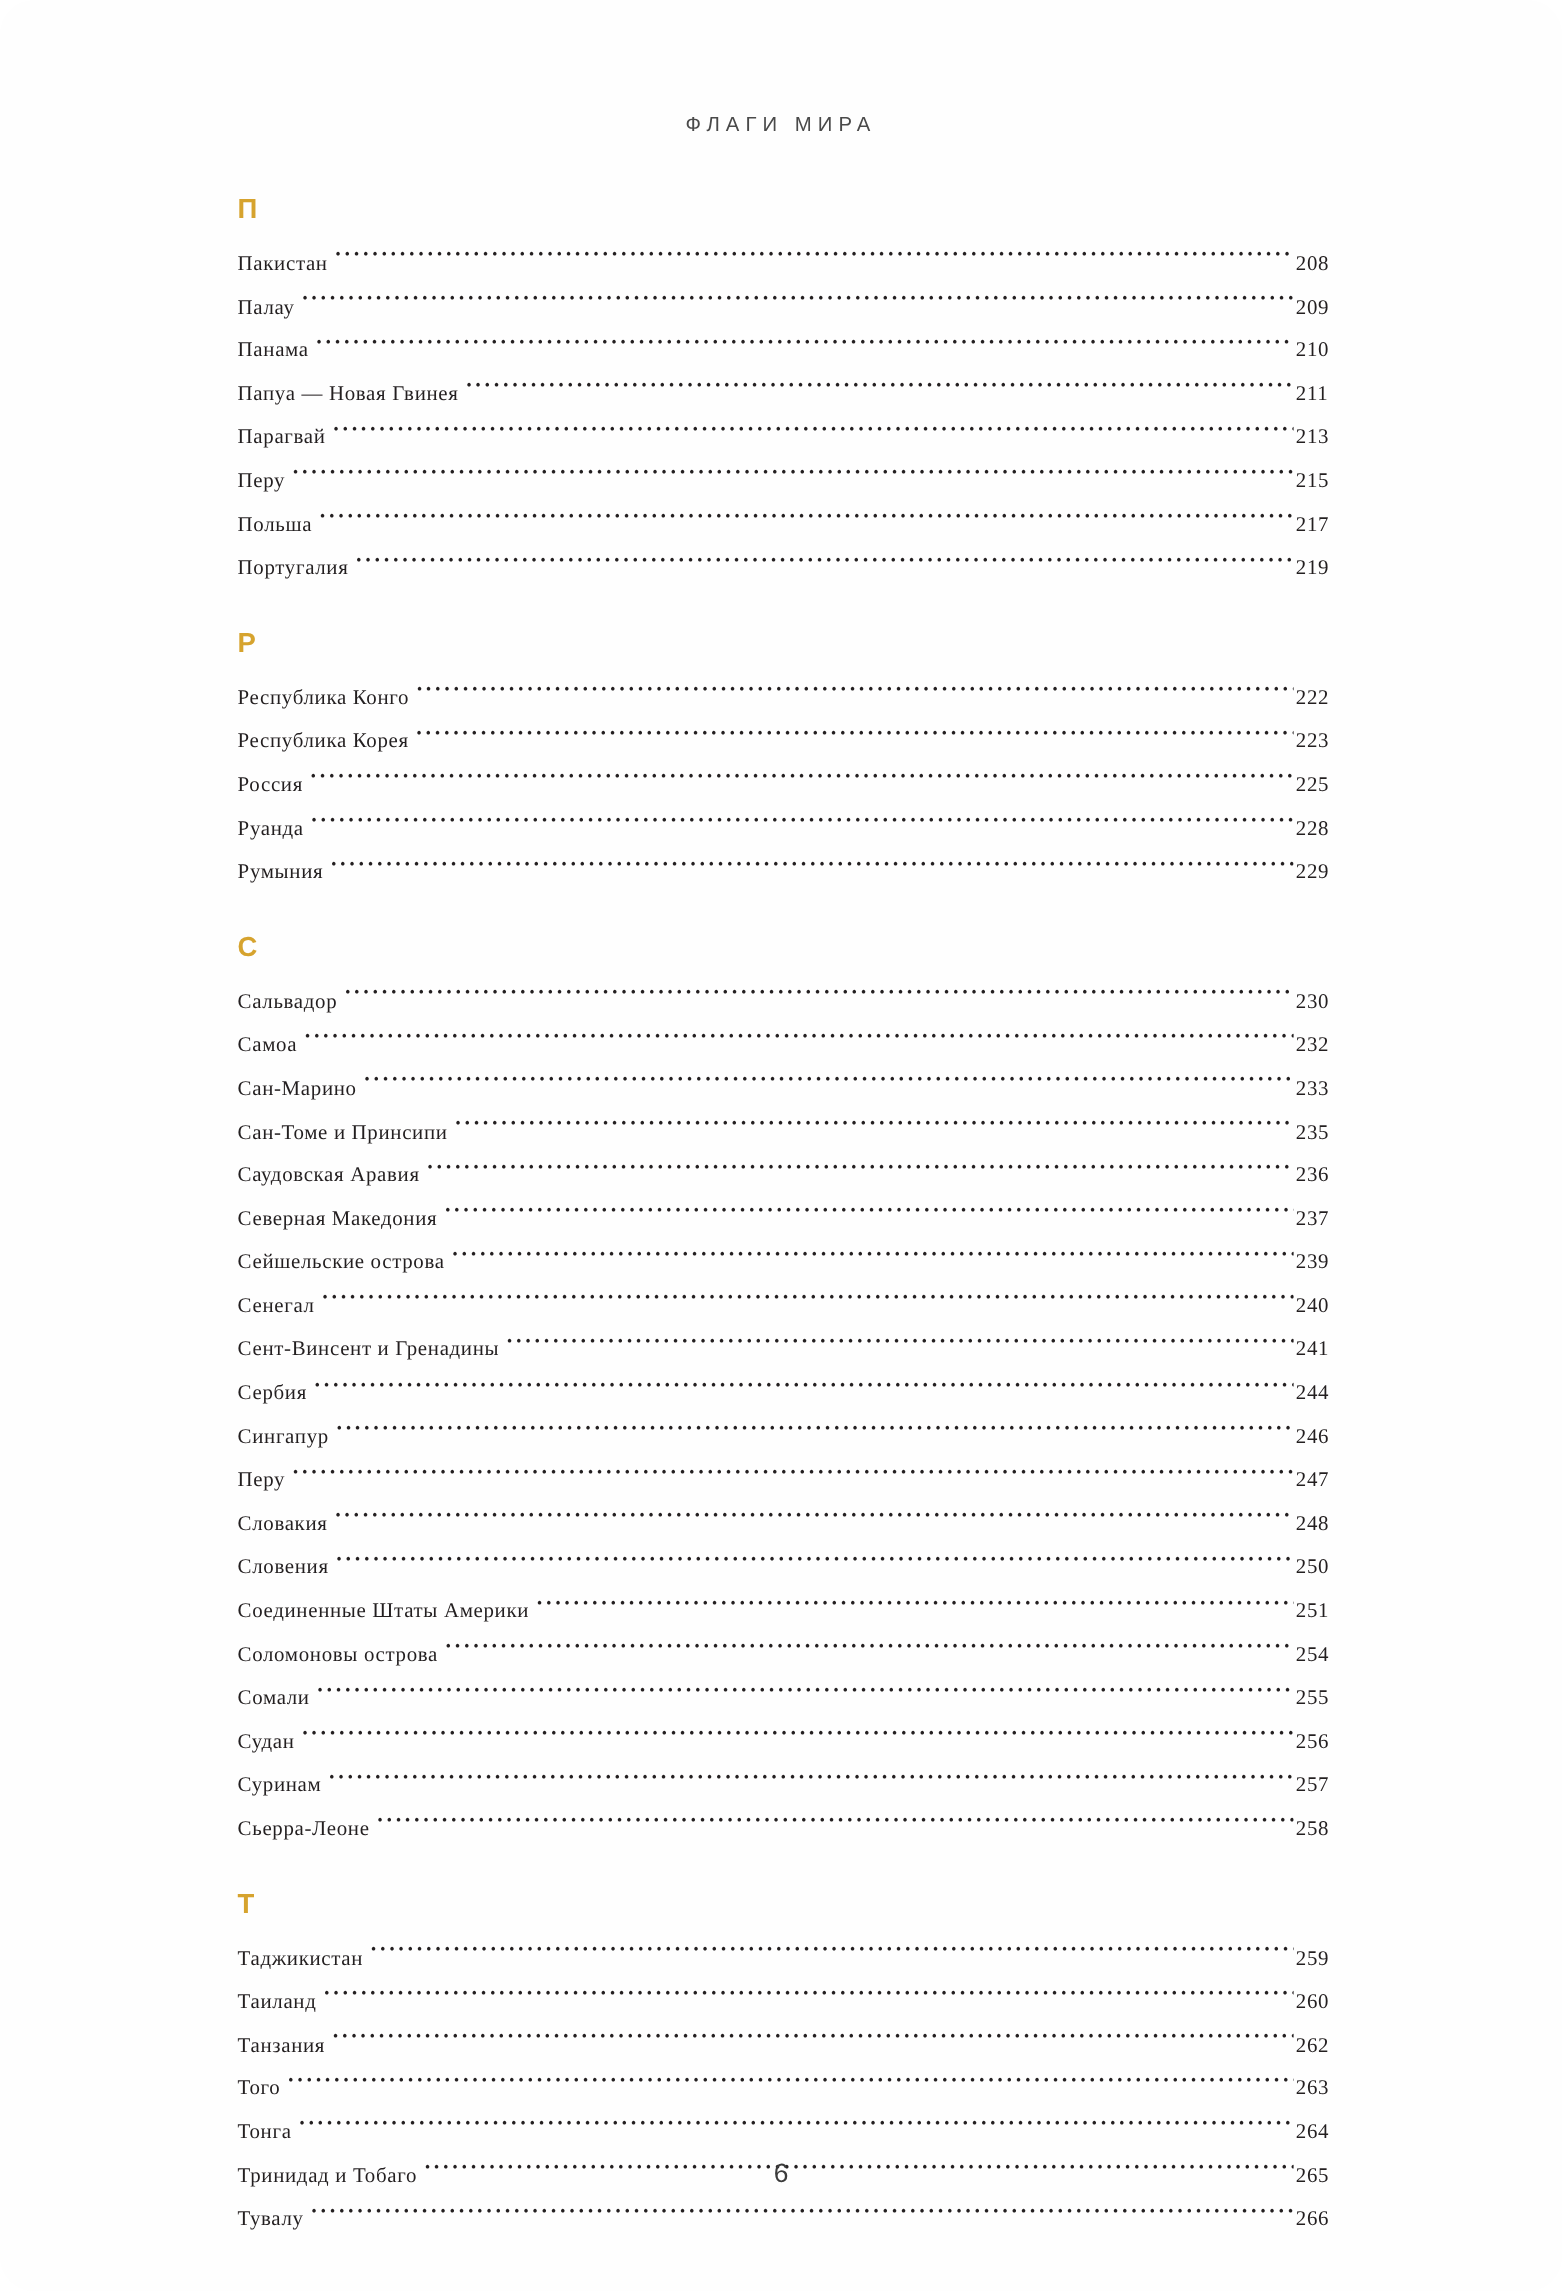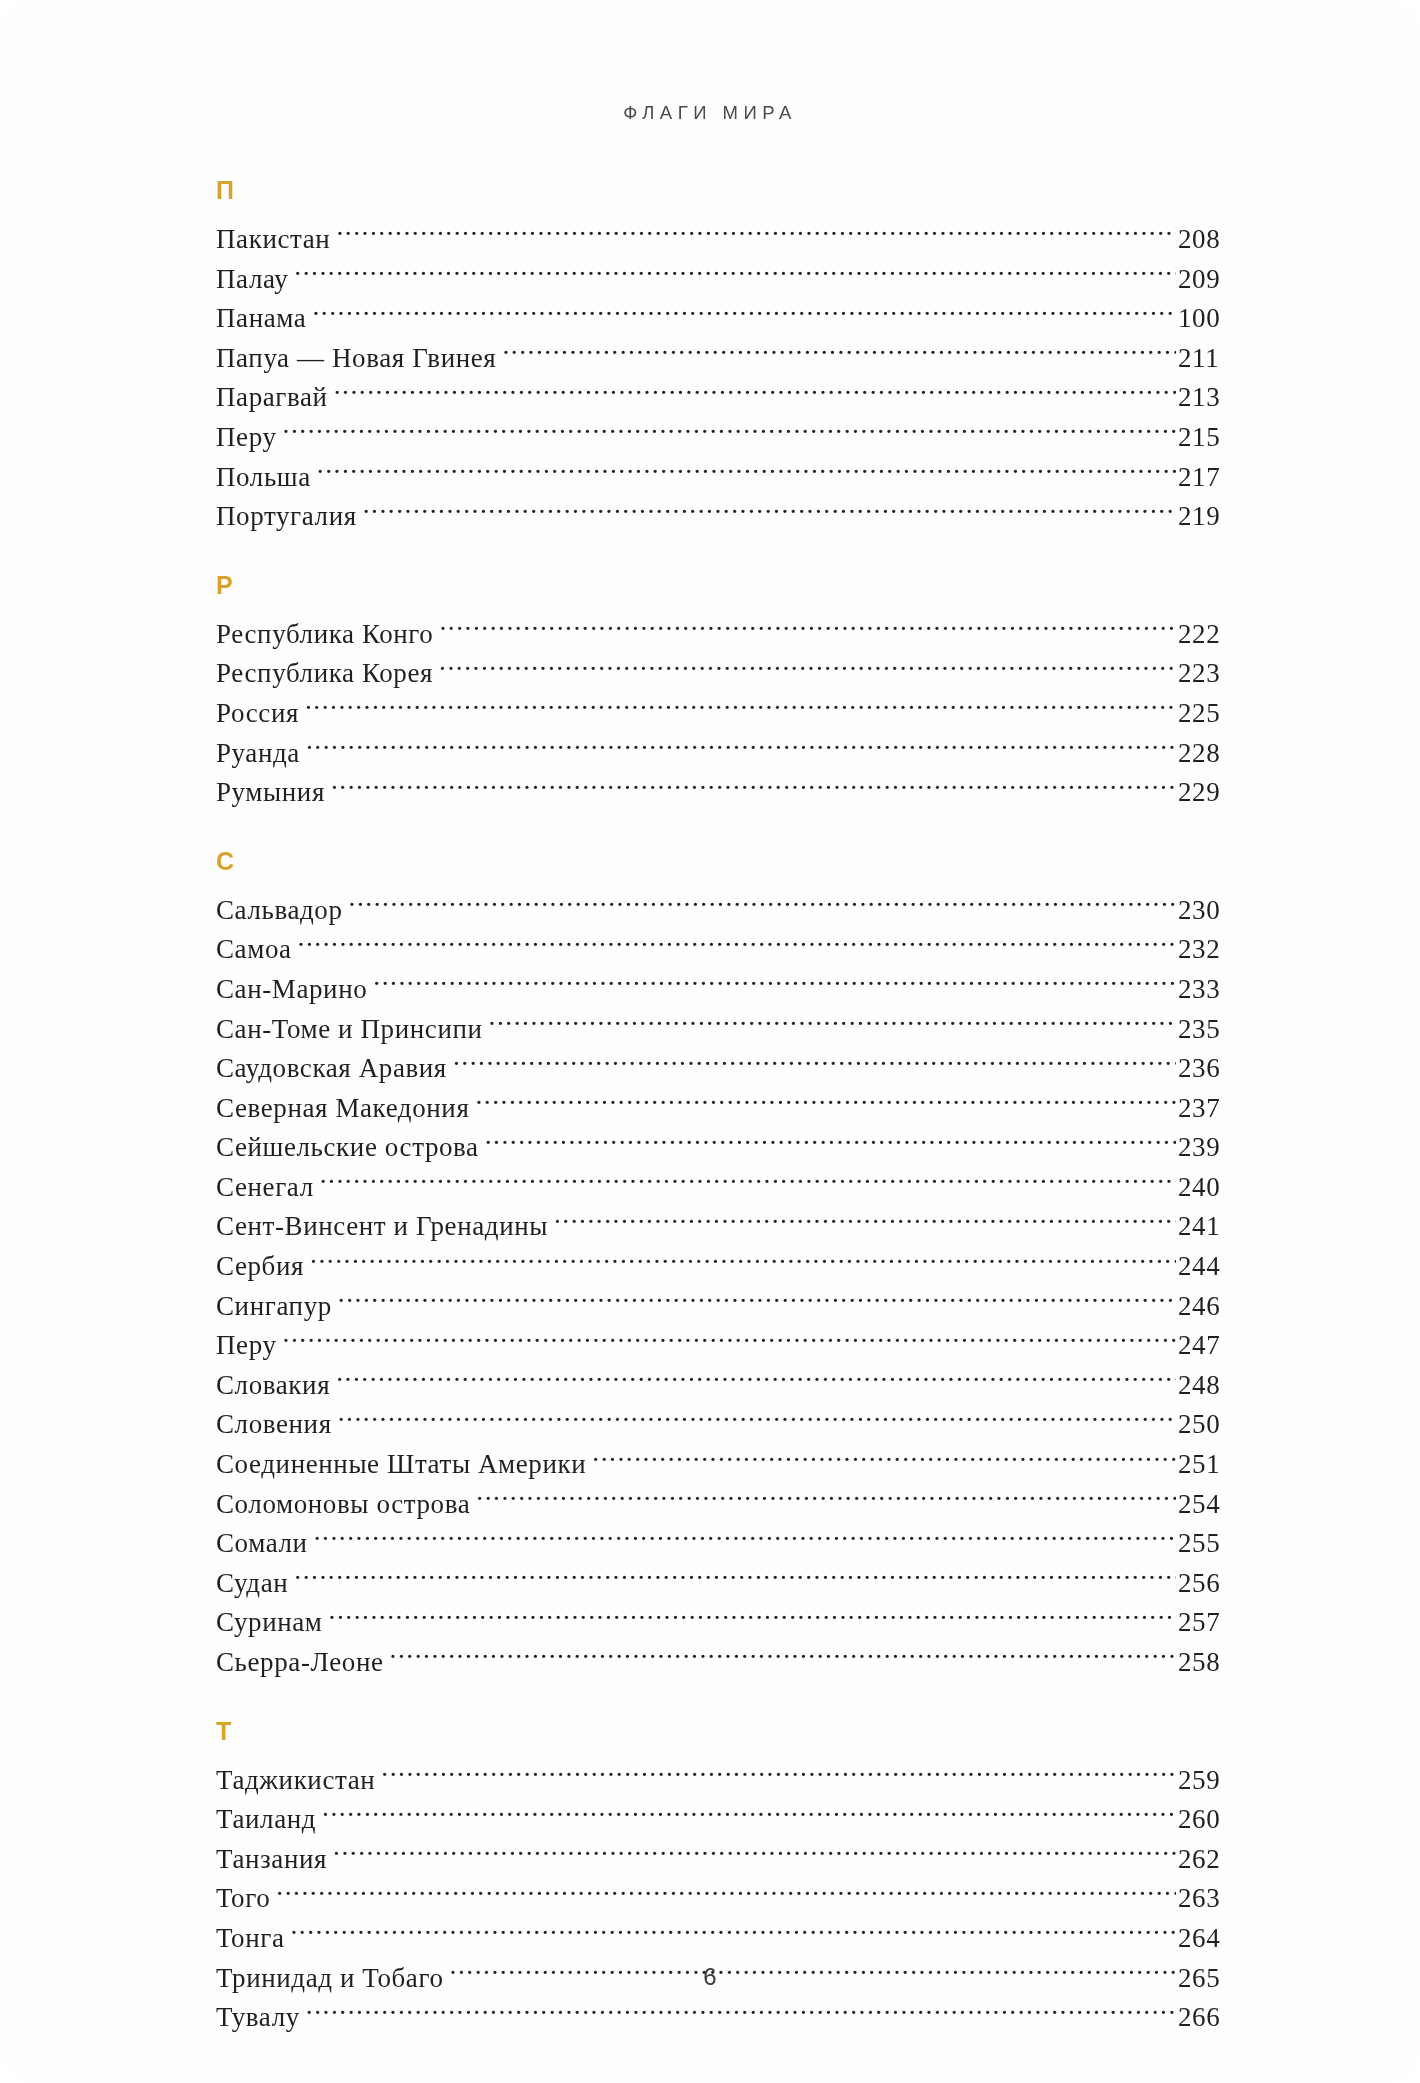--- a/index.html
+++ b/index.html
@@ -52,21 +52,21 @@
     font-weight: bold;
     font-size: 25px;
     color: #d6a32e;
     letter-spacing: 1px;
     line-height: 1;
     margin-bottom: 17px;
   }
   .entry {
     display: flex;
     align-items: baseline;
-    font-size: 27px;
+    font-size: 19px;
     line-height: 39.6px;
     color: #231f20;
     letter-spacing: 0.6px;
     white-space: nowrap;
   }
   .entry .name {
     flex: 0 0 auto;
     padding-right: 4px;
   }
   .entry .leader {
@@ -119,21 +119,21 @@
           <span class="page-num">208</span>
         </div>
         <div class="entry">
           <span class="name">Палау</span>
           <span class="leader"></span>
           <span class="page-num">209</span>
         </div>
         <div class="entry">
           <span class="name">Панама</span>
           <span class="leader"></span>
-          <span class="page-num">100</span>
+          <span class="page-num">210</span>
         </div>
         <div class="entry">
           <span class="name">Папуа — Новая Гвинея</span>
           <span class="leader"></span>
           <span class="page-num">211</span>
         </div>
         <div class="entry">
           <span class="name">Парагвай</span>
           <span class="leader"></span>
           <span class="page-num">213</span>

